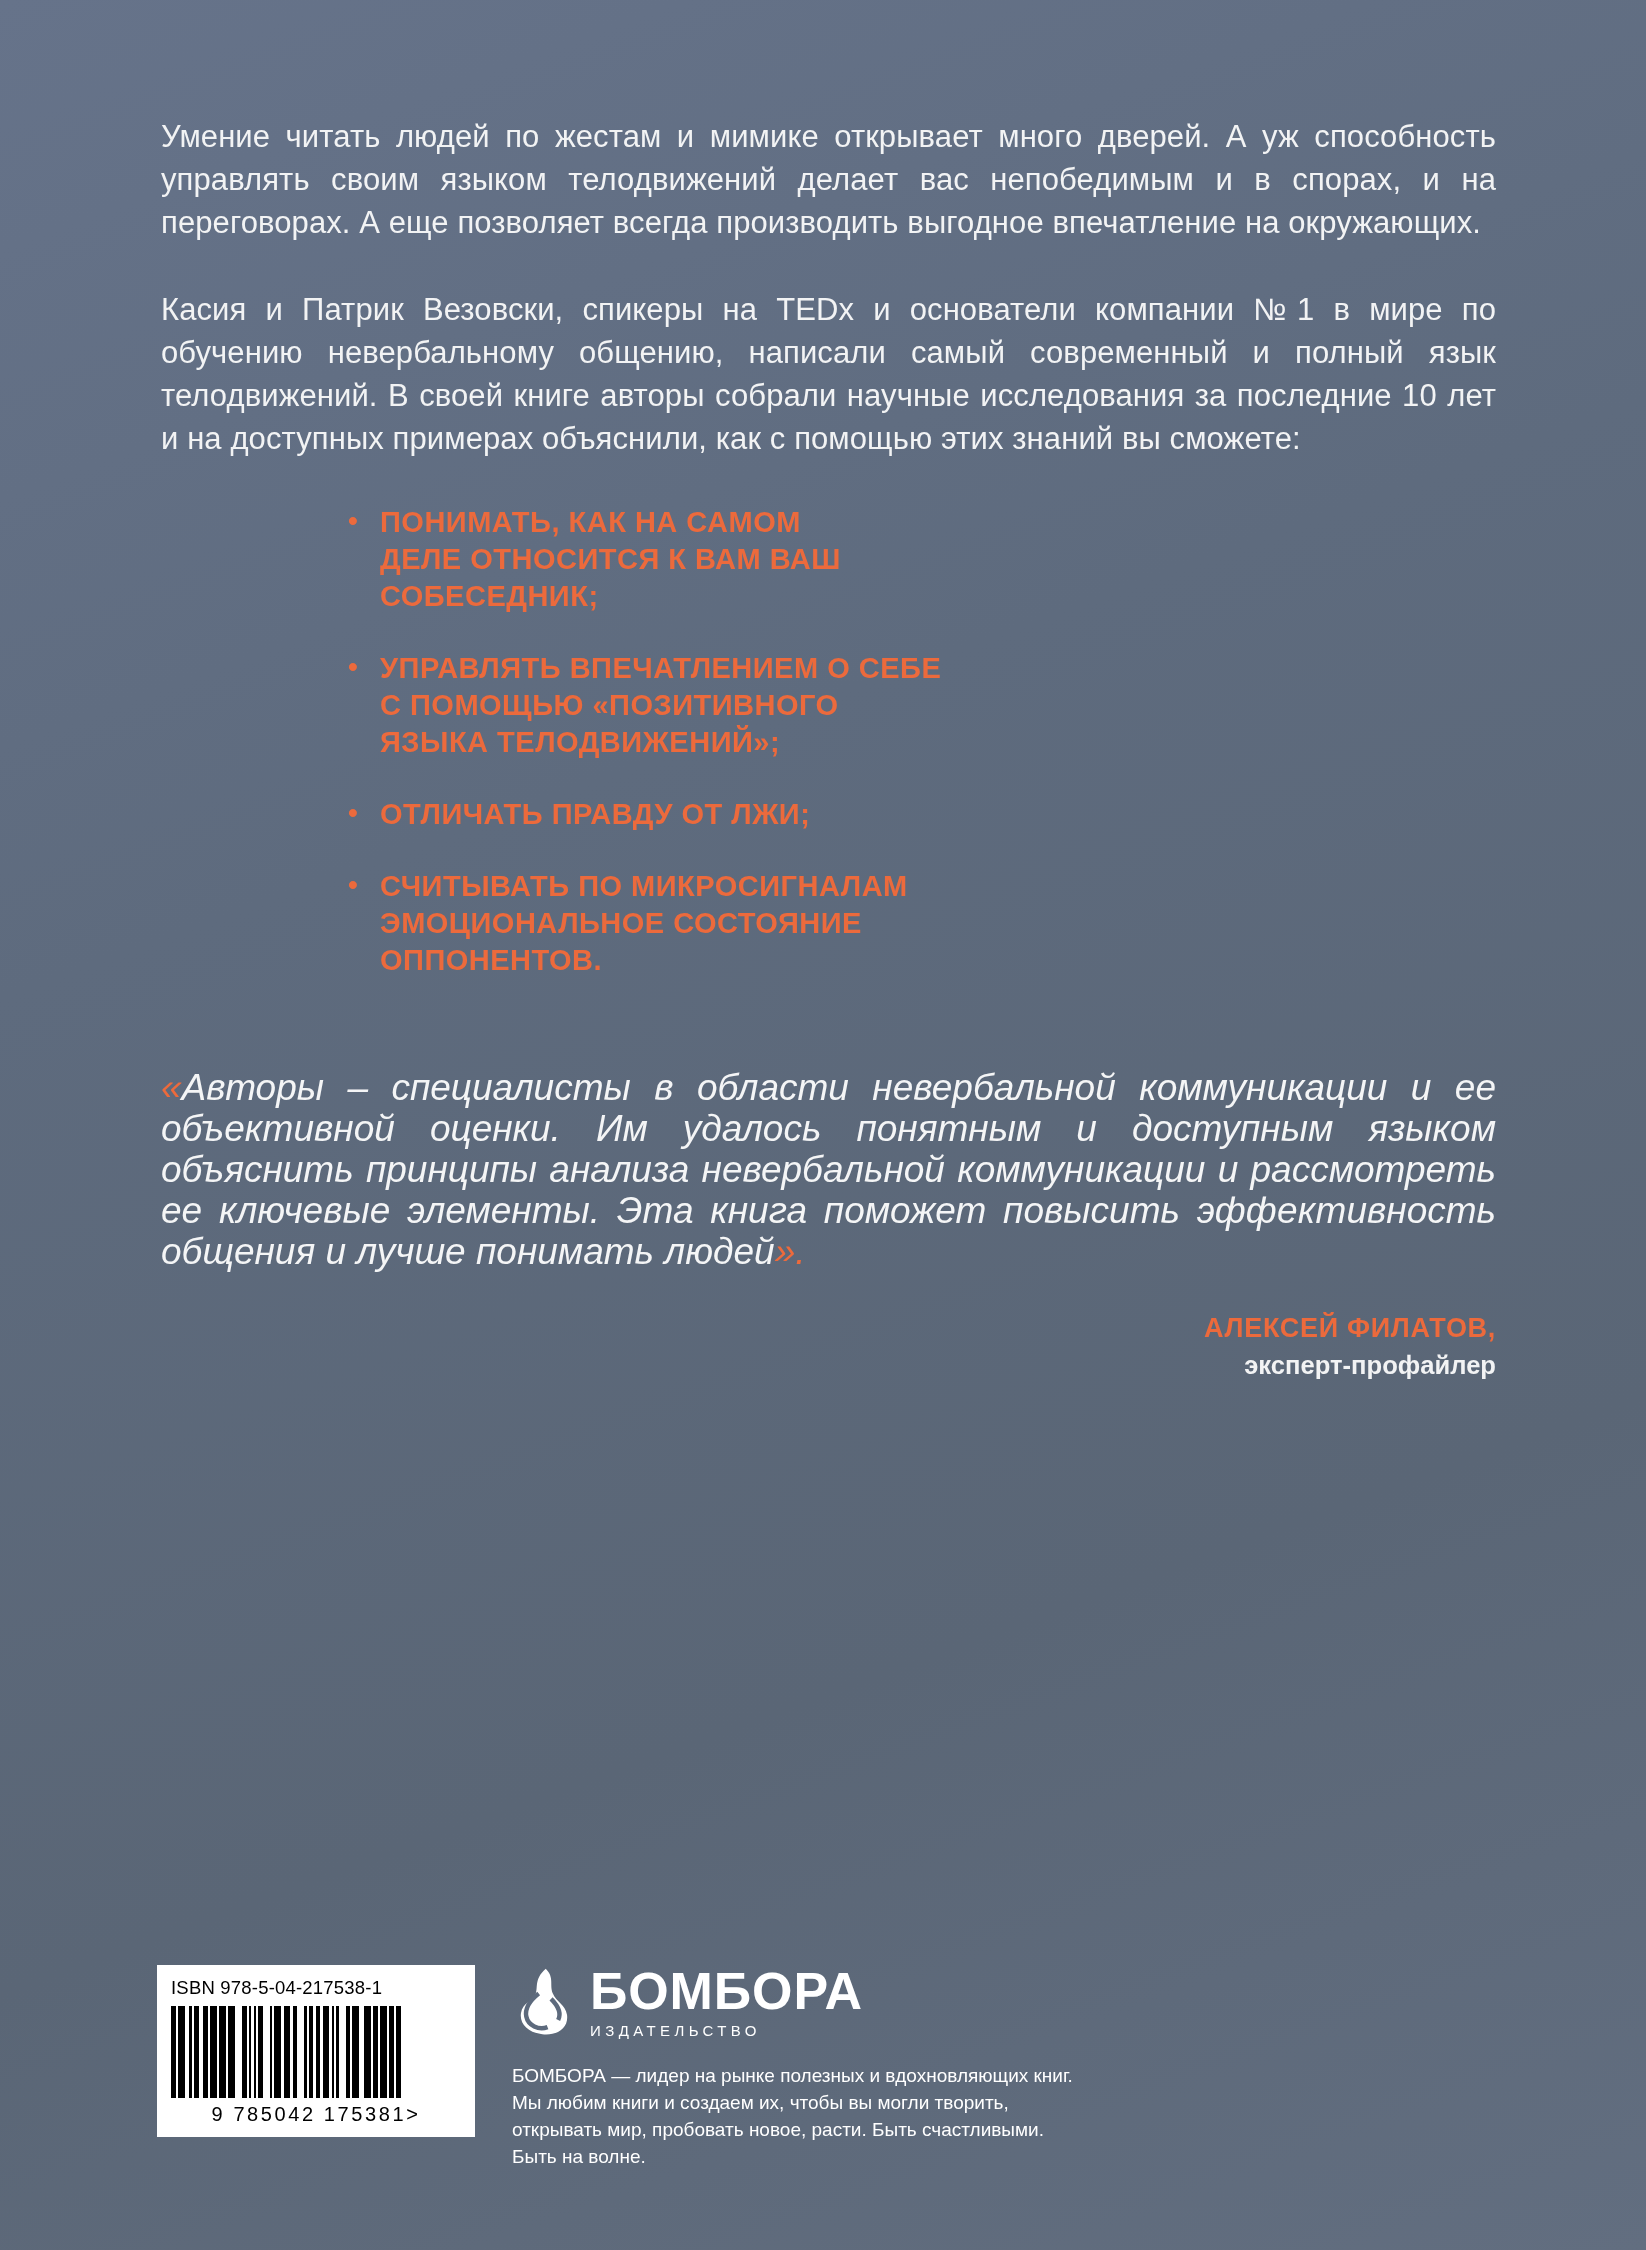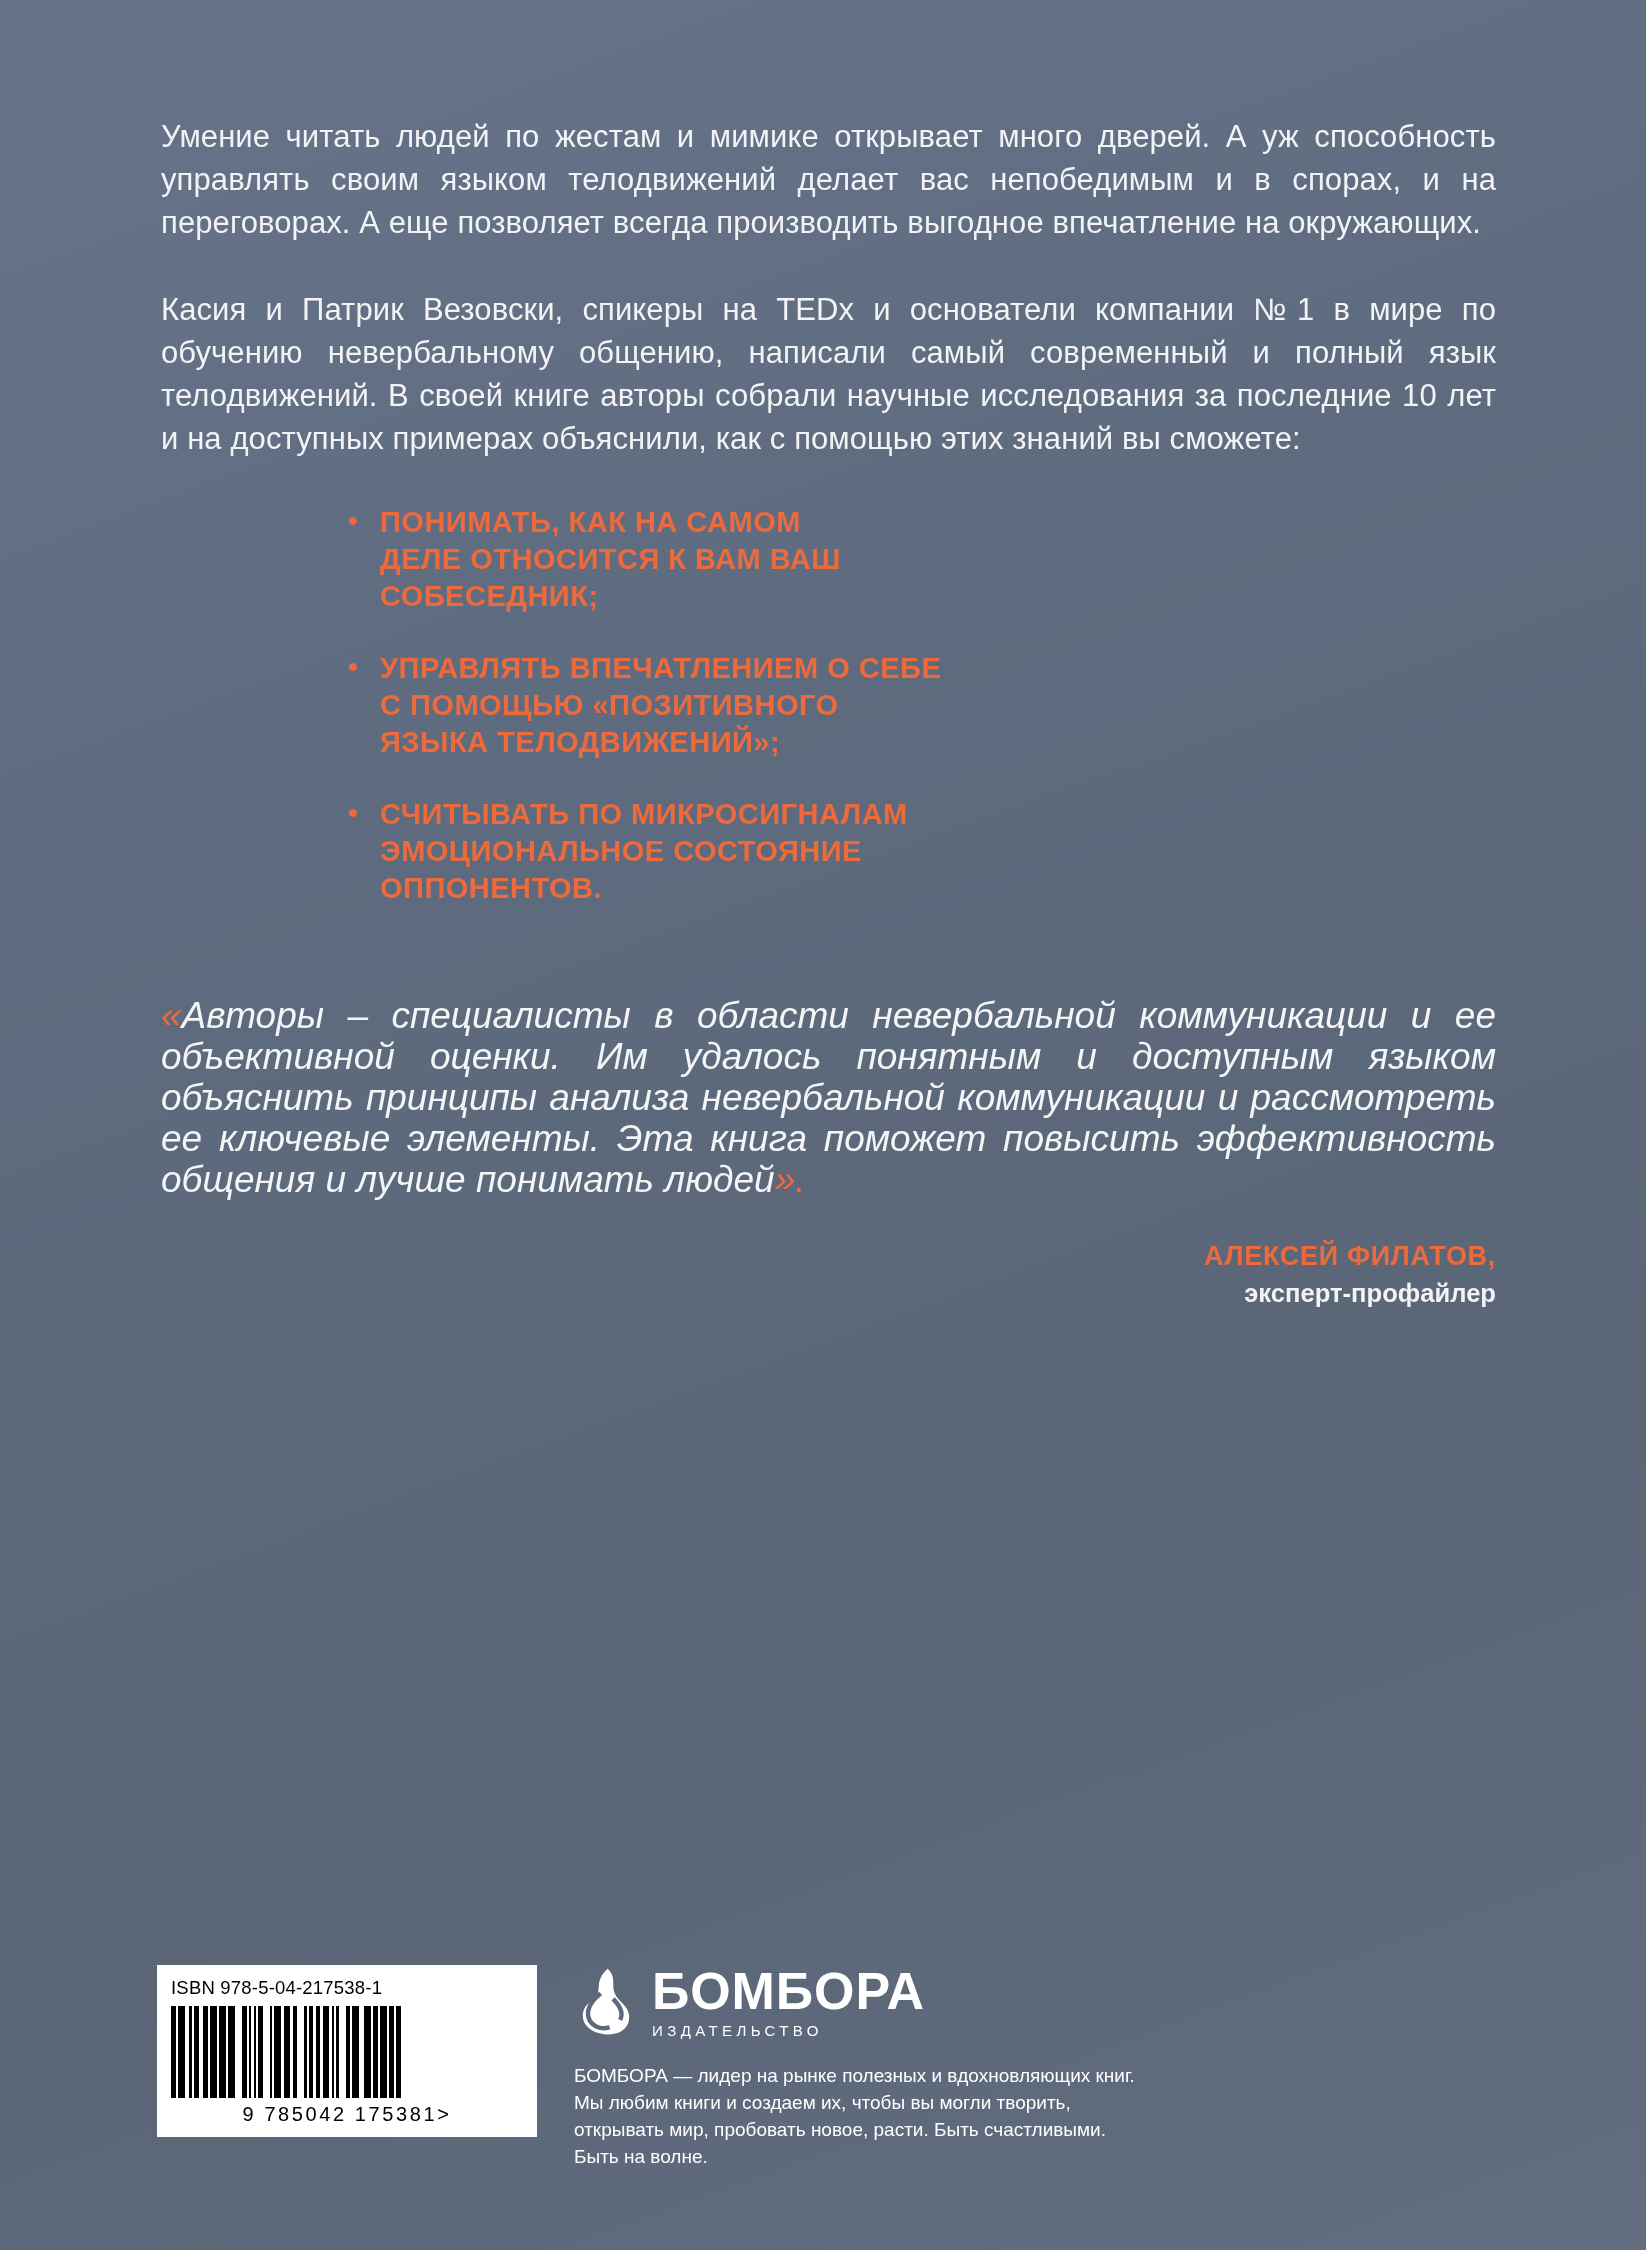--- a/index.html
+++ b/index.html
@@ -96,21 +96,21 @@
   .footer {
     position: absolute;
     left: 157px;
     right: 150px;
     bottom: 81px;
     display: flex;
     align-items: flex-start;
   }
 
   .isbn-box {
-    width: 380px;
+    width: 318px;
     background: #ffffff;
     padding: 12.4px 14px 10.6px 14px;
     box-sizing: border-box;
   }
   .isbn-text {
     font-size: 18.5px;
     color: #000;
     font-family: "Liberation Sans", sans-serif;
     margin-bottom: 7px;
     letter-spacing: 0.2px;
@@ -180,20 +180,21 @@
     <p class="body-text">Умение читать людей по жестам и мимике открывает много дверей. А уж способность управлять своим языком телодвижений делает вас непобедимым и в спорах, и на переговорах. А еще позволяет всегда производить выгодное впечатление на окружающих.</p>
     <p class="body-text">Касия и Патрик Везовски,  спикеры на TEDx и основатели компании №1 в мире по обучению невербальному общению, написали самый современный и полный язык телодвижений. В своей книге авторы собрали научные исследования за последние 10 лет и на доступных примерах объяснили, как с помощью этих знаний вы сможете:</p>
 
     <ul class="bullets">
       <li>ПОНИМАТЬ, КАК НА САМОМ
 ДЕЛЕ ОТНОСИТСЯ К ВАМ ВАШ
 СОБЕСЕДНИК;</li>
       <li>УПРАВЛЯТЬ ВПЕЧАТЛЕНИЕМ О СЕБЕ
 С ПОМОЩЬЮ «ПОЗИТИВНОГО
 ЯЗЫКА ТЕЛОДВИЖЕНИЙ»;</li>
+      <li>ОТЛИЧАТЬ ПРАВДУ ОТ ЛЖИ;</li>
       <li>СЧИТЫВАТЬ ПО МИКРОСИГНАЛАМ
 ЭМОЦИОНАЛЬНОЕ СОСТОЯНИЕ
 ОППОНЕНТОВ.</li>
     </ul>
 
     <div class="quote">
       <span class="open-q">«</span><span>Авторы – специалисты в области невербальной коммуникации и ее объективной оценки. Им удалось понятным и доступным языком объяснить принципы анализа невербальной коммуникации и рассмотреть ее ключевые элементы. Эта книга поможет повысить эффективность общения и лучше понимать людей</span><span class="close-q">».</span>
     </div>
 
     <div class="attrib">

